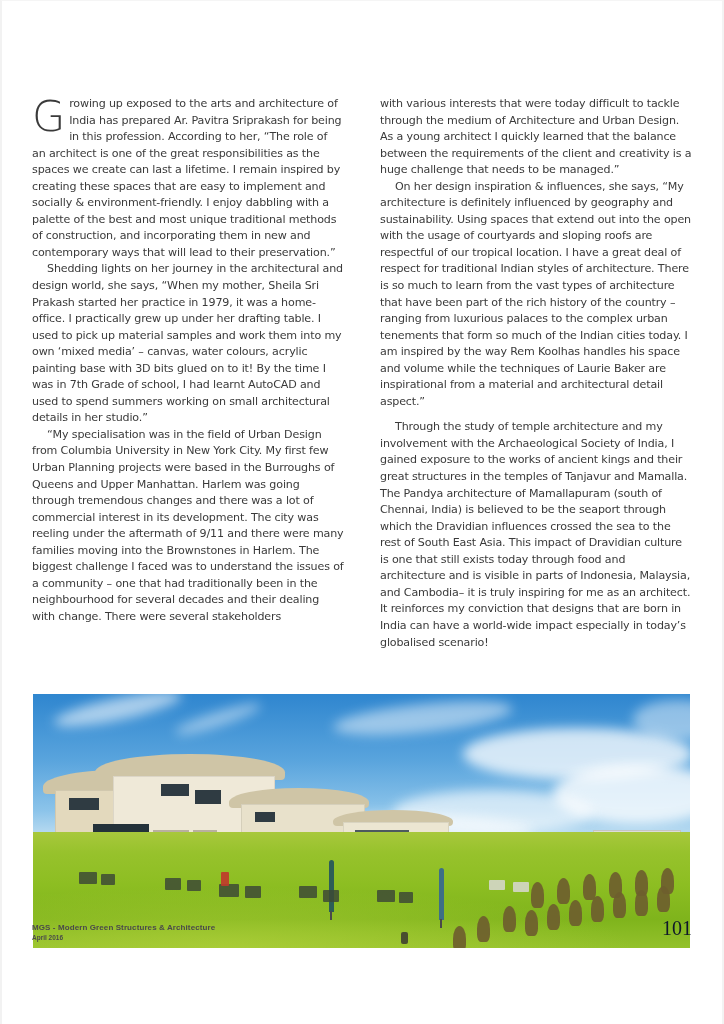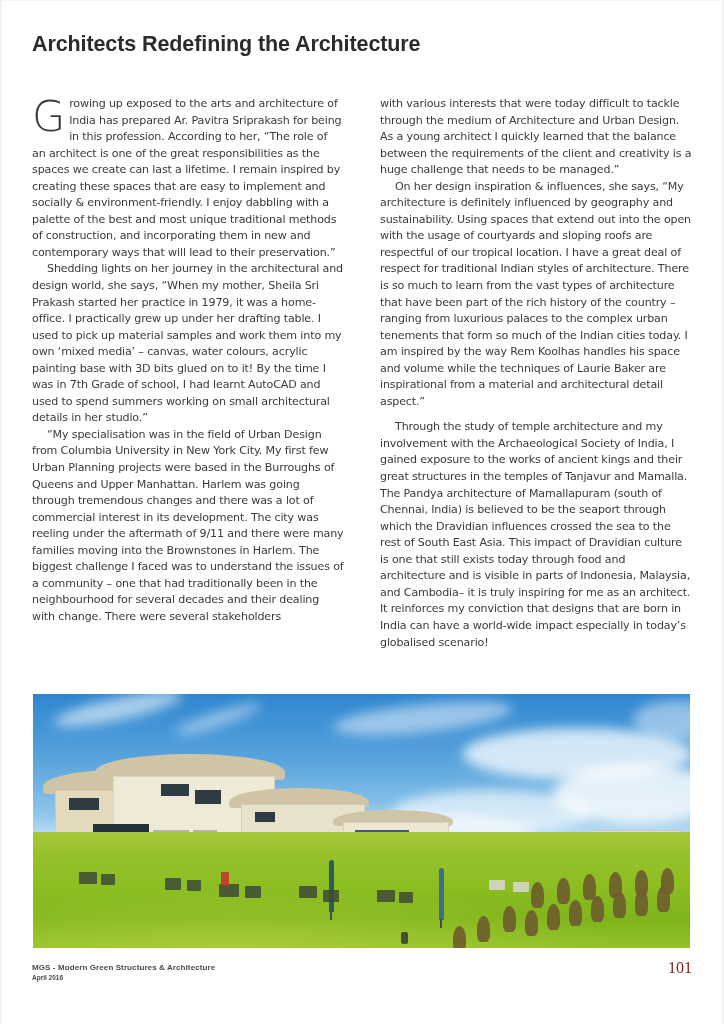--- a/index.html
+++ b/index.html
@@ -198,21 +198,21 @@
     height: 26px;
     background: #6e5e2e;
     border-radius: 50% 50% 30% 30%;
     opacity: .92;
   }
 
   
   .footer {
     position: absolute;
     left: 32px;
-    top: 962px;
+    top: 922px;
     width: 660px;
     display: flex;
     justify-content: space-between;
     align-items: flex-start;
   }
   .footer-left {
     font-family: "Liberation Sans", sans-serif;
     color: #4a4a4a;
   }
   .footer-title {
@@ -223,32 +223,31 @@
     line-height: 11px;
   }
   .footer-date {
     font-size: 6.5px;
     font-weight: 700;
     display: block;
     line-height: 9px;
   }
   .page-number {
     font-family: "Liberation Serif", serif;
-    font-size: 16px;
-    color: #7f1d1d;
+    font-size: 20px;
+    color: #0f172a;
     line-height: 20px;
     margin-top: -4px;
   }
 </style>
 </head>
 <body>
 
 <div class="page">
 
-  <h1 class="page-title">Architects Redefining the Architecture</h1>
 
   <div class="columns">
 
     <div class="col col-left">
       <p class="body-text dropcap-para">
         <span class="dropcap">G</span><span>rowing up exposed to the arts and architecture of India has prepared Ar. Pavitra Sriprakash for being in this profession. According to her, “The role of an architect is one of the great responsibilities as the spaces we create can last a lifetime. I remain inspired by creating these spaces that are easy to implement and socially &amp; environment-friendly. I enjoy dabbling with a palette of the best and most unique traditional methods of construction, and incorporating them in new and contemporary ways that will lead to their preservation.”</span>
       </p>
       <p class="body-text">Shedding lights on her journey in the architectural and design world, she says, “When my mother, Sheila Sri Prakash started her practice in 1979, it was a home-office. I practically grew up under her drafting table. I used to pick up material samples and work them into my own ‘mixed media’ – canvas, water colours, acrylic painting base with 3D bits glued on to it! By the time I was in 7th Grade of school, I had learnt AutoCAD and used to spend summers working on small architectural details in her studio.”</p>
       <p class="body-text">“My specialisation was in the field of Urban Design from Columbia University in New York City. My first few Urban Planning projects were based in the Burroughs of Queens and Upper Manhattan. Harlem was going through tremendous changes and there was a lot of commercial interest in its development. The city was reeling under the aftermath of 9/11 and there were many families moving into the Brownstones in Harlem. The biggest challenge I faced was to understand the issues of a community – one that had traditionally been in the neighbourhood for several decades and their dealing with change. There were several stakeholders</p>
     </div>

